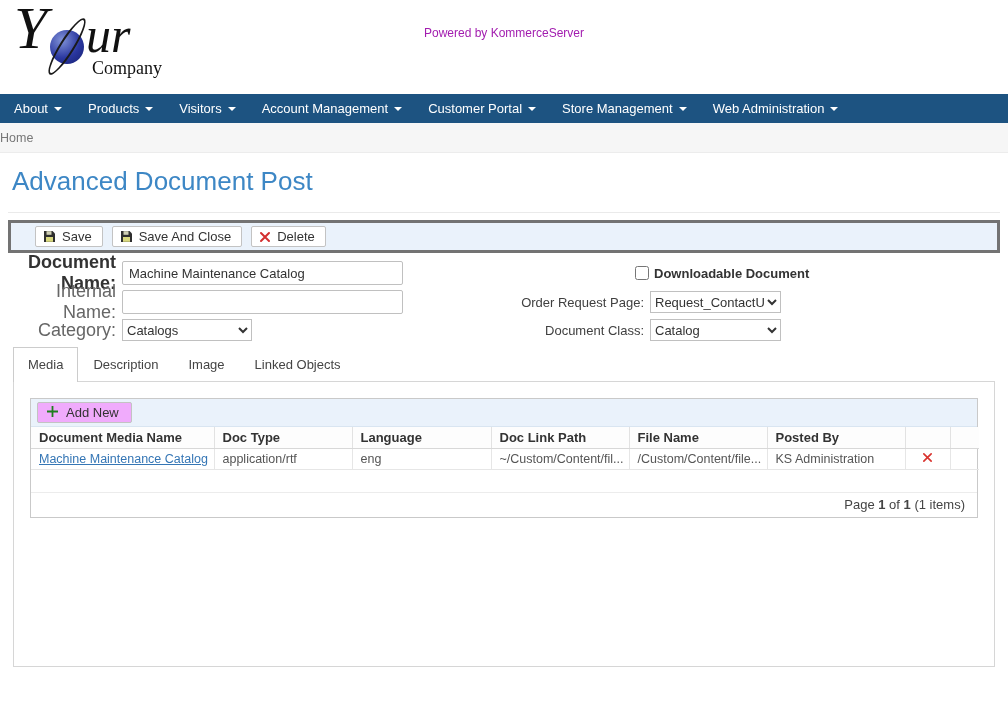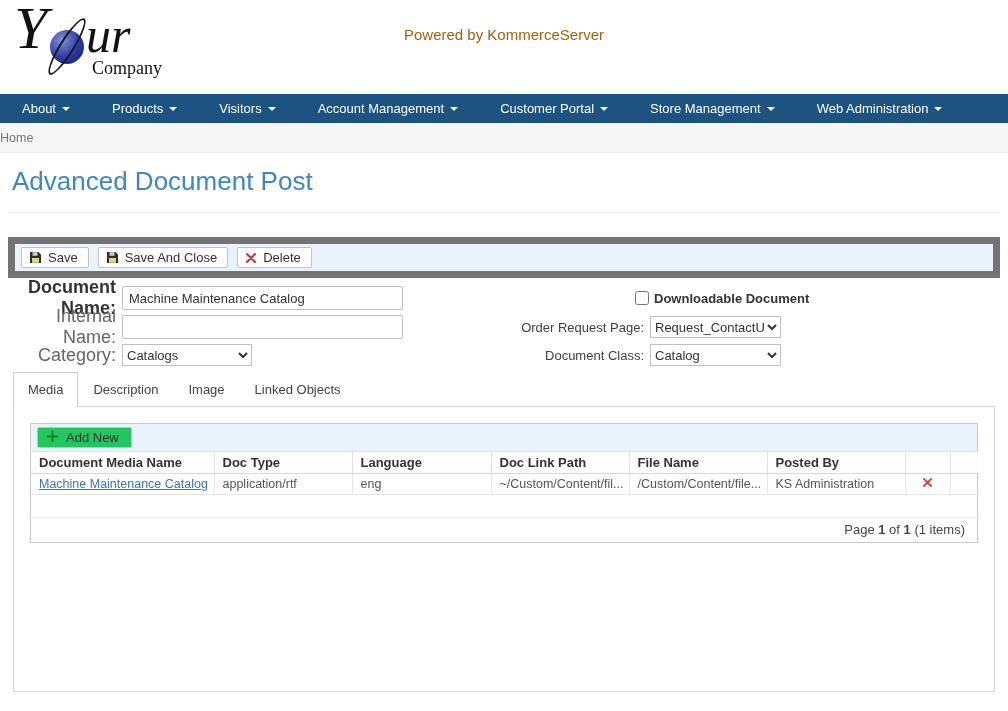--- a/index.html
+++ b/index.html
@@ -13,39 +13,39 @@
   .header { position:relative; height:94px; background:#fff; }
   .logo { position:absolute; left:8px; top:4px; width:200px; height:84px; cursor:pointer; }
   .logo-y  { position:absolute; left:6px;  top:-10px; font-family:"Liberation Serif", serif; font-style:italic; font-size:60px; color:#111; }
   .logo-ur { position:absolute; left:78px; top:2px;  font-family:"Liberation Serif", serif; font-style:italic; font-size:50px; color:#111; }
   .logo-globe { position:absolute; left:42px; top:26px; width:34px; height:34px; border-radius:50%;
                 background:radial-gradient(circle at 35% 30%, #8193d8 0%, #2a37a0 55%, #141e6e 100%); }
   .logo-orbit { position:absolute; left:-16px; top:9px; width:66px; height:15px; border:2px solid #1a1a1a;
                 border-radius:50%; transform:rotate(-58deg); background:transparent; }
   .logo-company { position:absolute; left:84px; top:54px; font-family:"Liberation Serif", serif; font-size:18px; color:#111; }
   .powered { position:absolute; left:0; right:0; top:26px; text-align:center;
-             color:#a16207; font-size:15px; }
+             color:#a21caf; font-size:12px; }
 
   
   .navbar { height:29px; background:#1d5381; display:flex; align-items:stretch; padding-left:1px; }
-  .nav-item { display:flex; align-items:center; padding:0 21px; color:#fff; font-size:13px; cursor:pointer; }
+  .nav-item { display:flex; align-items:center; padding:0 13px; color:#fff; font-size:13px; cursor:pointer; }
   .caret { display:inline-block; margin-left:6px; width:0; height:0;
            border-left:4px solid transparent; border-right:4px solid transparent; border-top:4px solid #fff; }
 
   
   .breadcrumb-bar { height:30px; background:#f6f6f6; border-bottom:1px solid #ececec;
                     display:flex; align-items:center; }
   .breadcrumb-item { font-size:12.5px; color:#777; cursor:pointer; }
 
   
   .page-title { margin:13px 12px 0; font-size:26px; font-weight:normal; color:#3d87c5; }
   .title-rule { border:none; border-top:1px solid #eaeaea; margin:15px 8px 0; }
 
   
-  .toolbar { margin:24px 8px 0; background:#eaf2fb; border:7px solid #737373; padding:3px 6px;
+  .toolbar { margin:7px 8px 0; background:#eaf2fb; border:3px solid #737373; padding:3px 24px;
              display:flex; gap:9px; align-items:center; }
   .tb-btn { display:inline-flex; align-items:center; gap:6px; background:#fff; border:1px solid #c3c3c3;
             border-radius:2px; padding:2px 10px 2px 7px; font-size:13px; color:#333; cursor:pointer; height:21px; }
   .tb-btn svg { display:block; }
 
   
   .form-area { display:flex; margin-top:8px; }
   .form-col { display:flex; flex-direction:column; gap:5px; }
   .col-left { margin-left:12px; width:488px; }
   .form-row { display:flex; align-items:center; }
@@ -65,21 +65,21 @@
 
   
   .tabs { display:flex; margin:6px 13px 0; position:relative; z-index:2; }
   .tab { padding:9px 14px; font-size:13px; color:#444; cursor:pointer; border:1px solid transparent; border-bottom:none; }
   .tab.active { background:#fff; border-color:#ccc; margin-bottom:-1px; }
   .tab-panel { position:relative; z-index:1; margin:0 13px; border:1px solid #d6d6d6; height:286px; padding:16px; }
 
   
   .grid-box { border:1px solid #c9c9c9; }
   .grid-toolbar { background:#eaf2fb; border-bottom:1px solid #d9e5f1; padding:3px 6px; }
-  .addnew-btn { display:inline-flex; align-items:center; gap:7px; background:#22c55e; border:1px solid #c3c3c3;
+  .addnew-btn { display:inline-flex; align-items:center; gap:7px; background:#f0abfc; border:1px solid #c3c3c3;
                 border-radius:2px; padding:2px 12px 2px 8px; font-size:13px; color:#333; cursor:pointer; height:21px; }
   table { width:100%; border-collapse:collapse; table-layout:fixed; }
   th { text-align:left; font-size:13px; font-weight:bold; color:#333; padding:3px 8px; background:#fdfdfd;
        border-right:1px solid #e2e2e2; border-bottom:1px solid #d8d8d8; height:20px; cursor:pointer; }
   th:last-child { border-right:none; }
   td { font-size:12.5px; color:#555; padding:3px 8px; border-right:1px solid #e6e6e6;
        border-bottom:1px solid #e6e6e6; height:20px; white-space:nowrap; overflow:hidden; }
   td:last-child { border-right:none; }
   td.center { text-align:center; }
   a.row-link { color:#3576b5; text-decoration:underline; cursor:pointer; }

